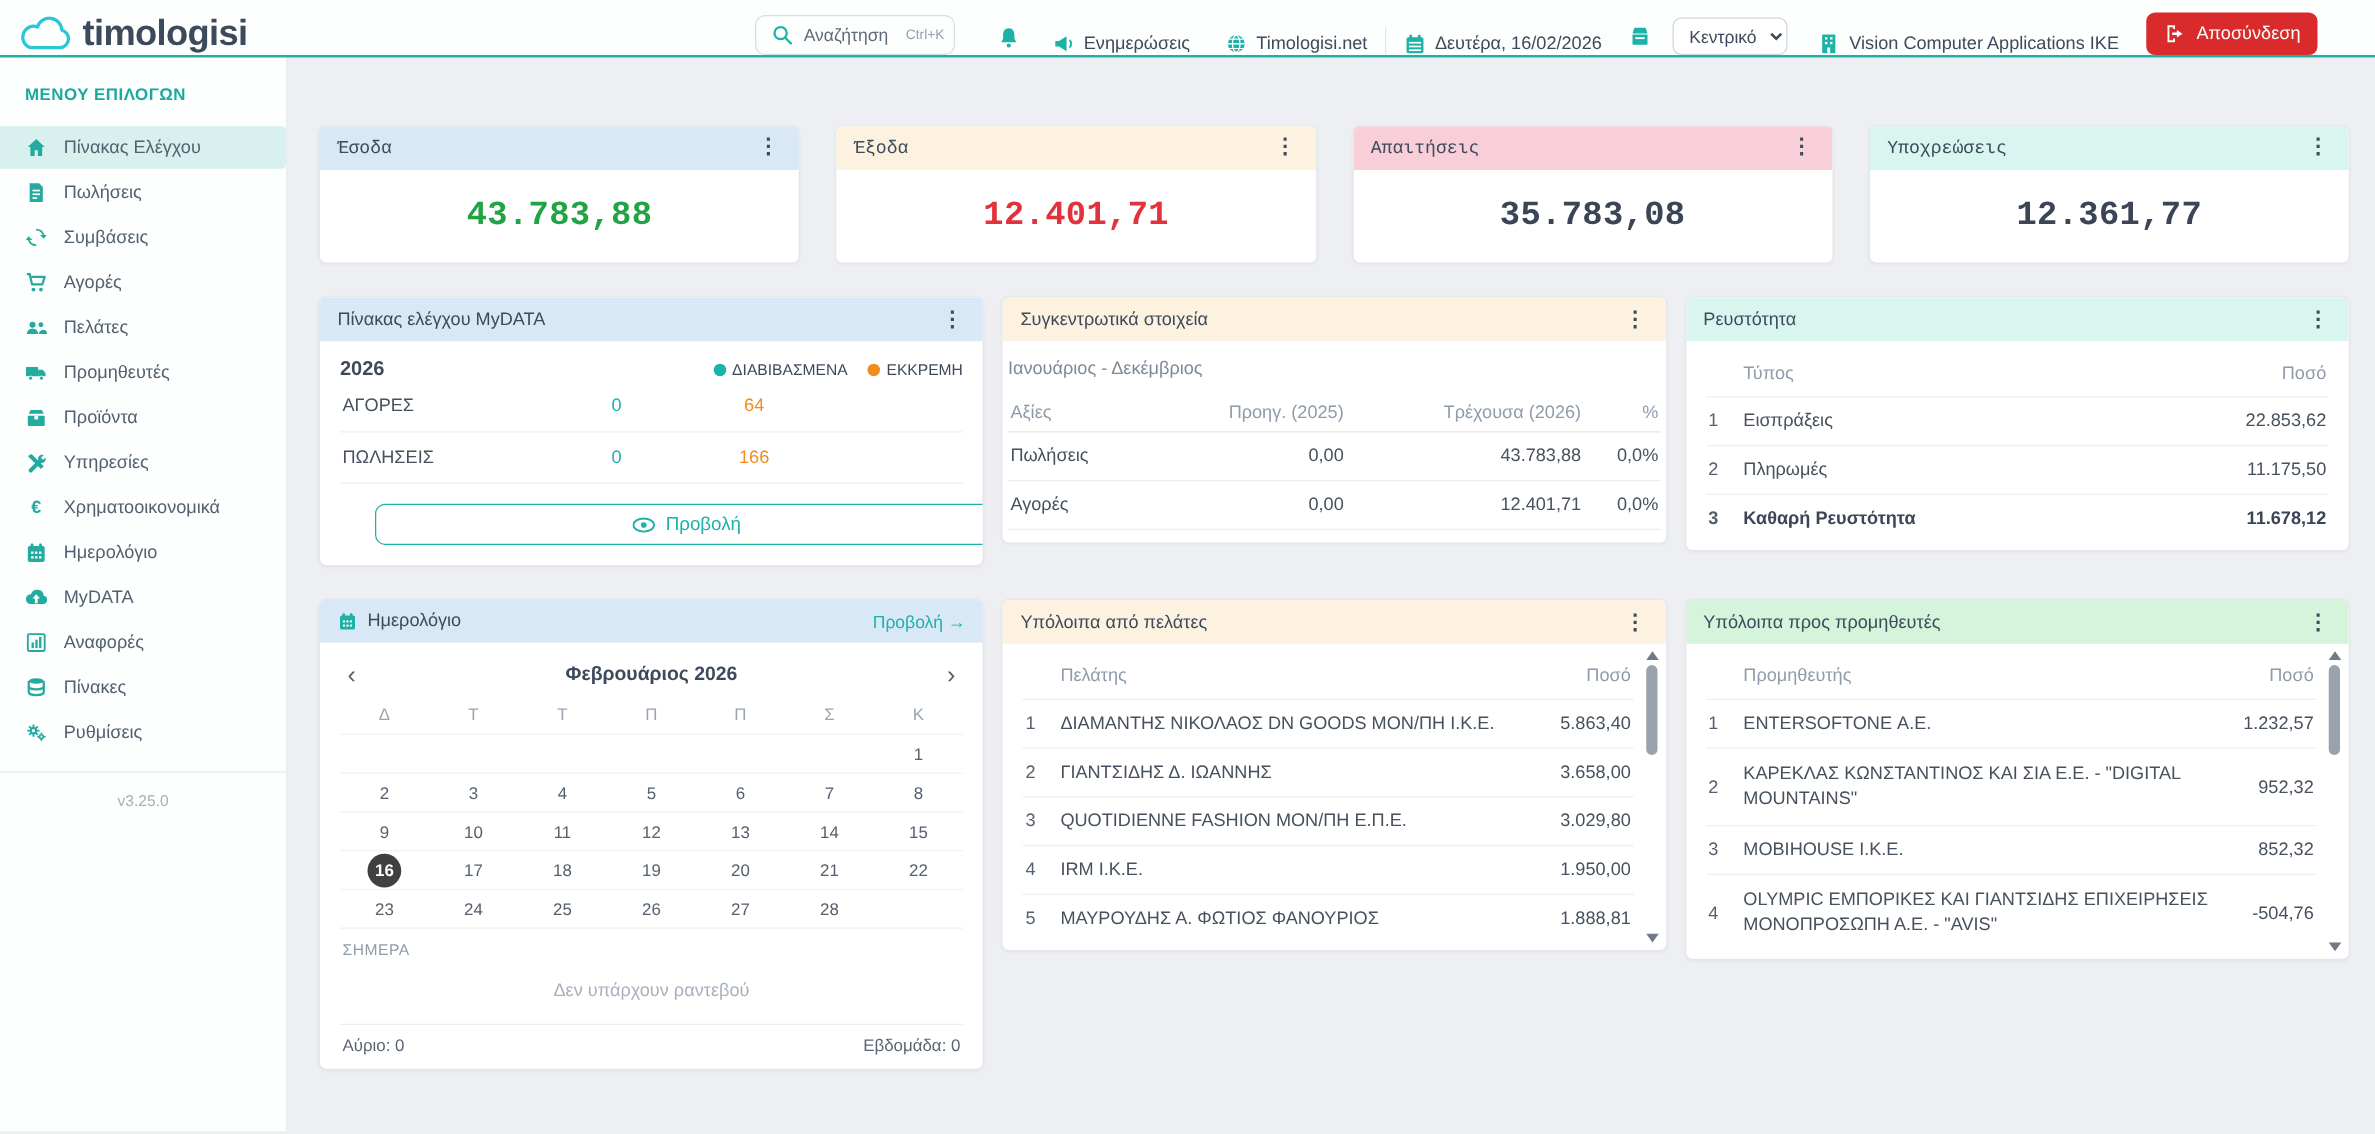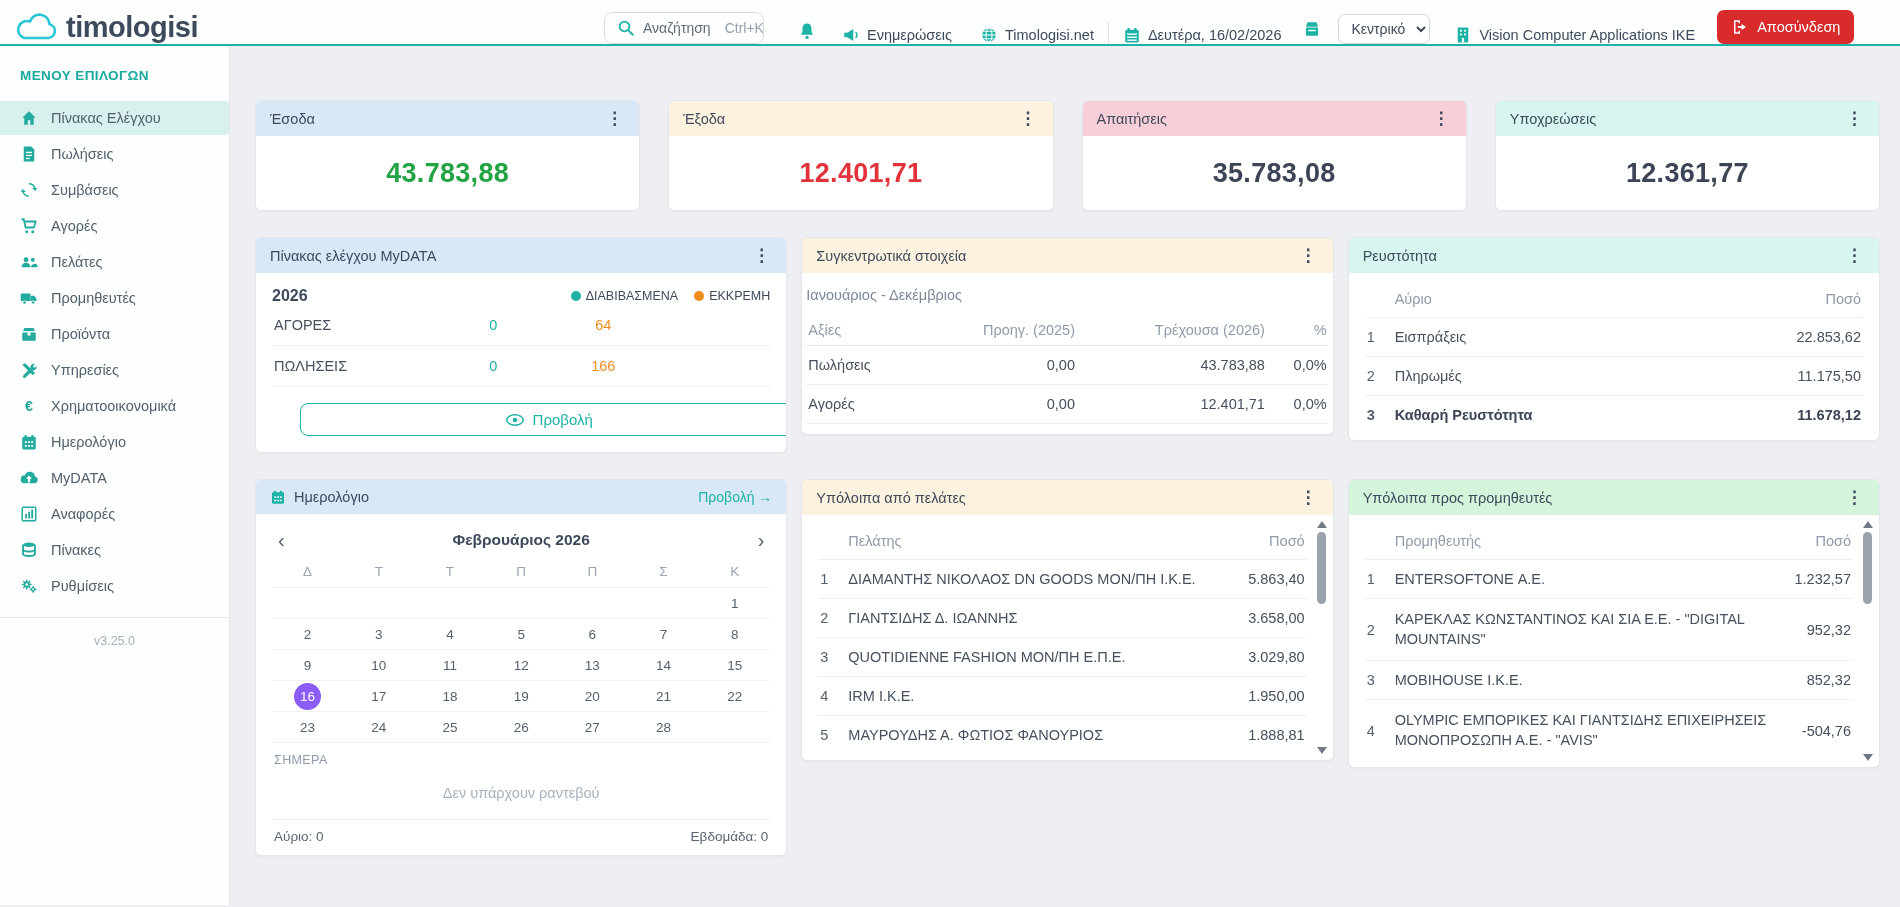--- a/index.html
+++ b/index.html
@@ -4,21 +4,21 @@
 <style>
   * { margin:0; padding:0; box-sizing:border-box; }
   html,body { width:1900px; height:907px; font-family:"Liberation Sans", sans-serif; background:#edeff2; overflow:hidden; }
 
   
   .topbar { position:relative; height:46px; background:#fdfefe; border-bottom:2px solid #1cb2a6; display:flex; align-items:flex-end; padding:0 14px; z-index:10; }
   .logo-wrap { display:flex; align-items:center; gap:8px; width:300px; }
   .logo-text { font-size:29px; font-weight:bold; color:#3d4a5c; letter-spacing:-0.5px; }
   .search-box { display:flex; align-items:center; gap:8px; border:1px solid #d9dee4; border-radius:8px; background:#fdfefe; padding:6px 12px; width:160px; margin-left:290px; cursor:pointer; }
   .search-box .ph { color:#5f6b79; font-size:14px; }
-  .search-box .kbd { color:#97a1ad; font-size:14px; margin-left:6px; }
+  .search-box .kbd { color:#97a1ad; font-size:11px; margin-left:6px; }
   .top-item { display:flex; align-items:center; gap:7px; color:#3d4a5c; font-size:14.5px; cursor:pointer; white-space:nowrap; }
   .top-sep { width:1px; height:22px; background:#e2e6ea; margin:0 14px; }
   .bell-wrap { margin:0 26px 0 34px; cursor:pointer; }
   .branch-select { font-size:14px; color:#3d4a5c; border:1px solid #cfd6dd; border-radius:7px; padding:5px 8px; background:#fff; margin-left:10px; }
   .logout-btn { display:flex; align-items:center; gap:8px; background:#d92b2b; color:#fff; border:none; border-radius:7px; font-size:14.5px; padding:8px 14px; margin-left:22px; cursor:pointer; font-family:inherit; }
   .ticon { width:18px; height:18px; flex:none; }
 
   
   .shell { display:flex; height:859px; }
   .sidebar { width:230px; background:#fdfefe; border-right:1px solid #e4e7ea; padding-top:14px; flex:none; }
@@ -37,21 +37,21 @@
   
   .card { background:#fff; border:1px solid #e3e6ea; border-radius:6px; box-shadow:0 1px 2px rgba(40,50,60,.04); overflow:hidden; }
   .card-head { display:flex; align-items:center; justify-content:space-between; padding:9px 14px; font-size:14.5px; color:#3d4a5c; }
   .kebab { color:#3d4a5c; font-size:17px; font-weight:bold; cursor:pointer; line-height:1; padding:0 2px; }
   .hd-blue { background:#d9e8f7; }
   .hd-cream { background:#fdf2df; }
   .hd-pink { background:#f8cfd9; }
   .hd-mint { background:#d8f6ef; }
   .hd-green { background:#d4f4dc; }
 
-  .stat-grid { display:grid; grid-template-columns:repeat(4,1fr); gap:28px; margin-top:40px; }
+  .stat-grid { display:grid; grid-template-columns:repeat(4,1fr); gap:28px; margin-top:40px;font-family:Liberation Mono, monospace; }
   .stat-body { height:74px; display:flex; align-items:center; justify-content:center; font-size:27px; font-weight:600; letter-spacing:0.3px; }
   .v-green { color:#22a344; } .v-red { color:#e2333d; } .v-navy { color:#3b4556; }
 
   .mid-grid { display:grid; grid-template-columns:repeat(3,1fr); gap:14px; margin-top:26px; align-items:start; }
   .bot-grid { display:grid; grid-template-columns:repeat(3,1fr); gap:14px; margin-top:26px; align-items:start; }
 
   
   .mydata-body { padding:14px 16px 16px; }
   .mydata-top { display:flex; align-items:center; justify-content:space-between; }
   .mydata-year { font-size:16px; font-weight:bold; color:#3d4a5c; }
@@ -93,21 +93,21 @@
   
   .cal-link { color:#1cb2a6; font-size:14px; cursor:pointer; }
   .cal-body { padding:10px 16px 0; }
   .cal-nav { display:flex; align-items:center; justify-content:space-between; padding:6px 2px 10px; }
   .cal-nav .mon { font-weight:bold; color:#3d4a5c; font-size:15.5px; }
   .chev { color:#55606e; font-size:20px; cursor:pointer; padding:0 4px; line-height:1; }
   .cal-week { display:grid; grid-template-columns:repeat(7,1fr); }
   .cal-dow { color:#9aa5b1; font-size:13.5px; text-align:center; padding:4px 0 8px; }
   .cal-row { display:grid; grid-template-columns:repeat(7,1fr); border-top:1px solid #f0f2f4; }
   .cal-cell { height:30px; display:flex; align-items:center; justify-content:center; font-size:13.5px; color:#55606e; cursor:pointer; }
-  .cal-cell .sel { background:#8b5cf6; color:#fff; font-weight:normal; width:27px; height:27px; border-radius:50%; display:flex; align-items:center; justify-content:center; }
+  .cal-cell .sel { background:#404040; color:#fff; font-weight:bold; width:27px; height:27px; border-radius:50%; display:flex; align-items:center; justify-content:center; }
   .cal-today { border-top:1px solid #eceff2; padding:10px 2px 4px; color:#8f9bab; font-size:12.5px; letter-spacing:0.4px; }
   .cal-empty { text-align:center; color:#a7b1bd; font-size:14.5px; padding:14px 0 18px; }
   .cal-foot { border-top:1px solid #eceff2; display:flex; justify-content:space-between; color:#5a6573; font-size:13.5px; padding:9px 2px 11px; }
 
   .two-line { line-height:1.35; }
 </style>
 </head>
 <body>
 
 <header class="topbar">
@@ -445,21 +445,21 @@
       <div class="card">
         <div class="card-head hd-mint">
           <span>Ρευστότητα</span>
           <span class="kebab">⋮</span>
         </div>
         <div class="tbl-body">
           <table class="bal-table">
             <thead>
               <tr>
                 <th style="width:28px;"></th>
-                <th>Αύριο</th>
+                <th>Τύπος</th>
                 <th class="amt">Ποσό</th>
               </tr>
             </thead>
             <tbody>
               <tr>
                 <td class="num">1</td>
                 <td>Εισπράξεις</td>
                 <td class="amt v-green">22.853,62</td>
               </tr>
               <tr>

